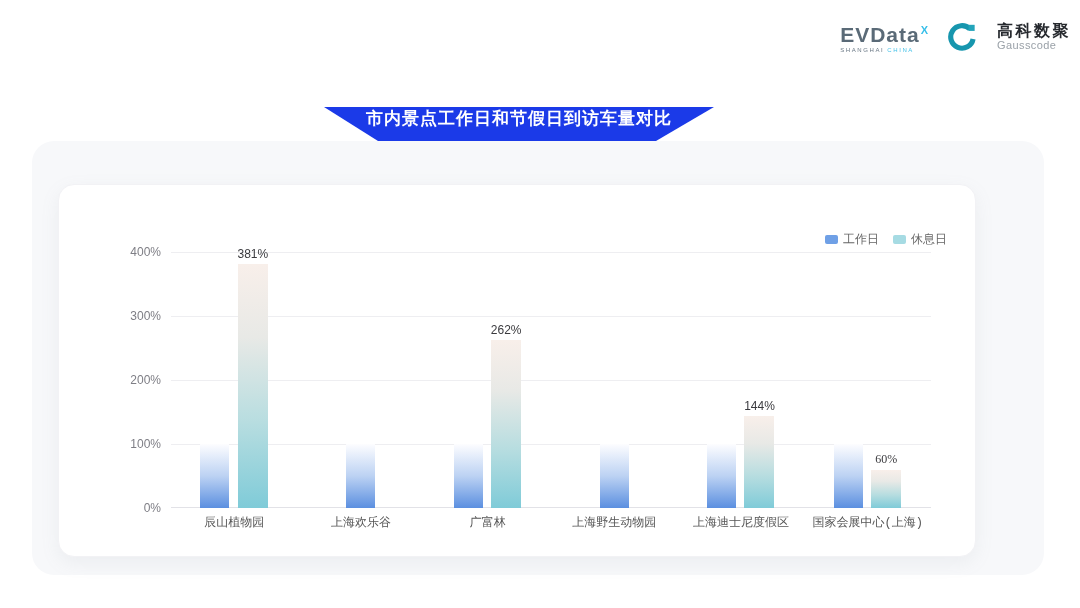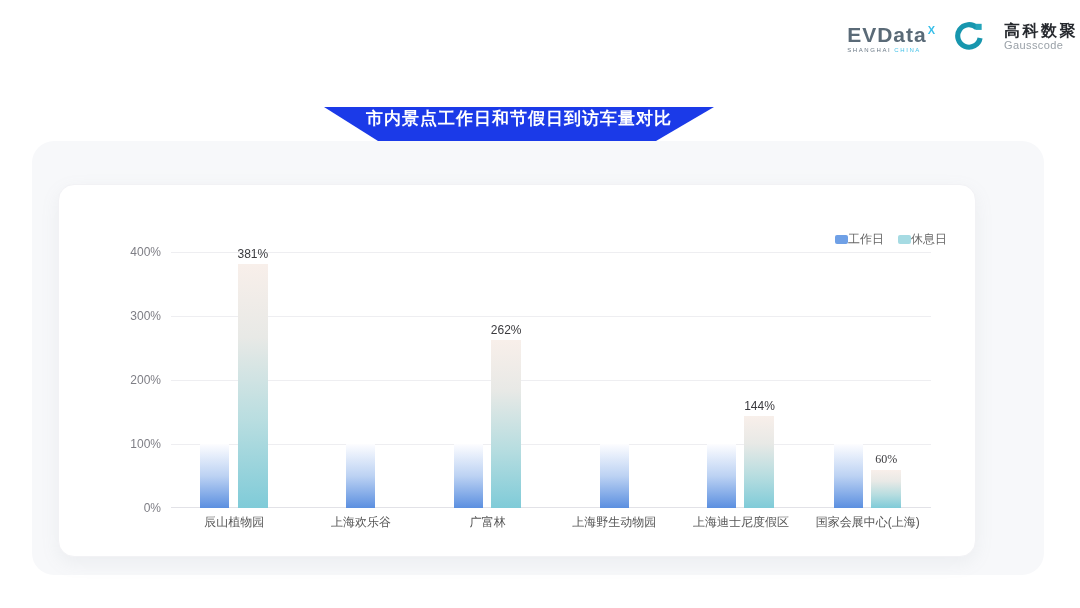--- a/index.html
+++ b/index.html
@@ -1,20 +1,20 @@
 <!DOCTYPE html>
 <html><head>
 <meta charset="utf-8">
 <style>
   html,body{margin:0;padding:0;background:#fff;}
   .page{position:relative;width:1080px;height:608px;background:#ffffff;overflow:hidden;
         font-family:"Liberation Sans","DejaVu Sans",sans-serif;}
 
   
-  .logos{position:absolute;top:20px;right:2px;display:flex;align-items:flex-start;gap:18px;}
+  .logos{position:absolute;top:20px;right:9px;display:flex;align-items:center;gap:18px;}
   .evdata{display:flex;flex-direction:column;align-items:flex-start;}
   .ev-main{font-size:21px;font-weight:bold;color:#5a6a77;letter-spacing:1px;line-height:20px;}
   .ev-sup{color:#38bfe9;font-size:11px;font-weight:bold;vertical-align:8px;margin-left:1px;}
   .ev-tag{font-size:6px;letter-spacing:1.6px;margin-top:2px;}
   .ev-tag .t1{color:#6a7885;}
   .ev-tag .t2{color:#45c2e8;margin-left:3px;}
   .gauss{display:flex;align-items:center;gap:20px;}
   .g-txt{display:flex;flex-direction:column;}
   .g-cn{font-size:16px;font-weight:bold;color:#26292e;letter-spacing:2.5px;line-height:17px;}
   .g-en{font-size:11px;color:#9aa1a8;letter-spacing:0.4px;line-height:12px;}
@@ -27,36 +27,36 @@
 
   
   .panel{position:absolute;left:32px;top:141px;width:1012px;height:434px;
          background:#f7f8fa;border-radius:22px;}
   .card{position:absolute;left:26px;top:43px;width:916px;height:371px;background:#ffffff;
         border:1px solid #f2f2f5;border-radius:16px;
         box-shadow:0 6px 18px rgba(140,145,160,0.10);}
 
   
   .legend{position:absolute;top:46px;right:28px;display:flex;gap:14px;align-items:center;}
-  .legend-item{display:flex;align-items:center;font-size:12px;color:#666;cursor:pointer;}
+  .legend-item{display:flex;align-items:center;gap:5px;font-size:12px;color:#666;cursor:pointer;}
   .legend-marker{width:13px;height:9px;border-radius:2px;}
 
   
   .plot{position:absolute;left:112px;top:0;width:760px;height:323px;}
   .gridline{position:absolute;left:0;width:100%;height:1px;background:#eeeef1;}
   .axisline{position:absolute;left:0;bottom:0;width:100%;height:1px;background:#e2e2e7;}
   .ytick{position:absolute;left:38px;width:64px;text-align:right;font-size:12px;color:#7e7e85;}
   .group{position:absolute;bottom:0;height:323px;display:flex;align-items:flex-end;
          justify-content:center;gap:8px;}
   .bar-wrap{display:flex;flex-direction:column;align-items:center;justify-content:flex-end;}
   .val{font-size:12px;color:#3a3a3e;margin-bottom:3px;white-space:nowrap;}
   .bar{display:block;}
   .bar-work{width:29px;background:linear-gradient(180deg,#fdfdff 0%,#bcd2f3 50%,#5b8fe0 100%);}
   .bar-rest{width:30px;background:linear-gradient(180deg,#f8efea 0%,#e8e9e6 30%,#b7dde0 65%,#7fcbd8 100%);}
-  .cat{position:absolute;top:329px;text-align:center;font-size:12px;color:#555;}
+  .cat{position:absolute;top:329px;text-align:center;font-size:12px;color:#555;font-family:Liberation Mono, monospace;}
 </style>
 </head>
 <body>
 
 <div class="page">
 
   <div class="logos">
     <div class="evdata">
       <div class="ev-main"><span>EVData</span><span class="ev-sup">X</span></div>
       <div class="ev-tag">

